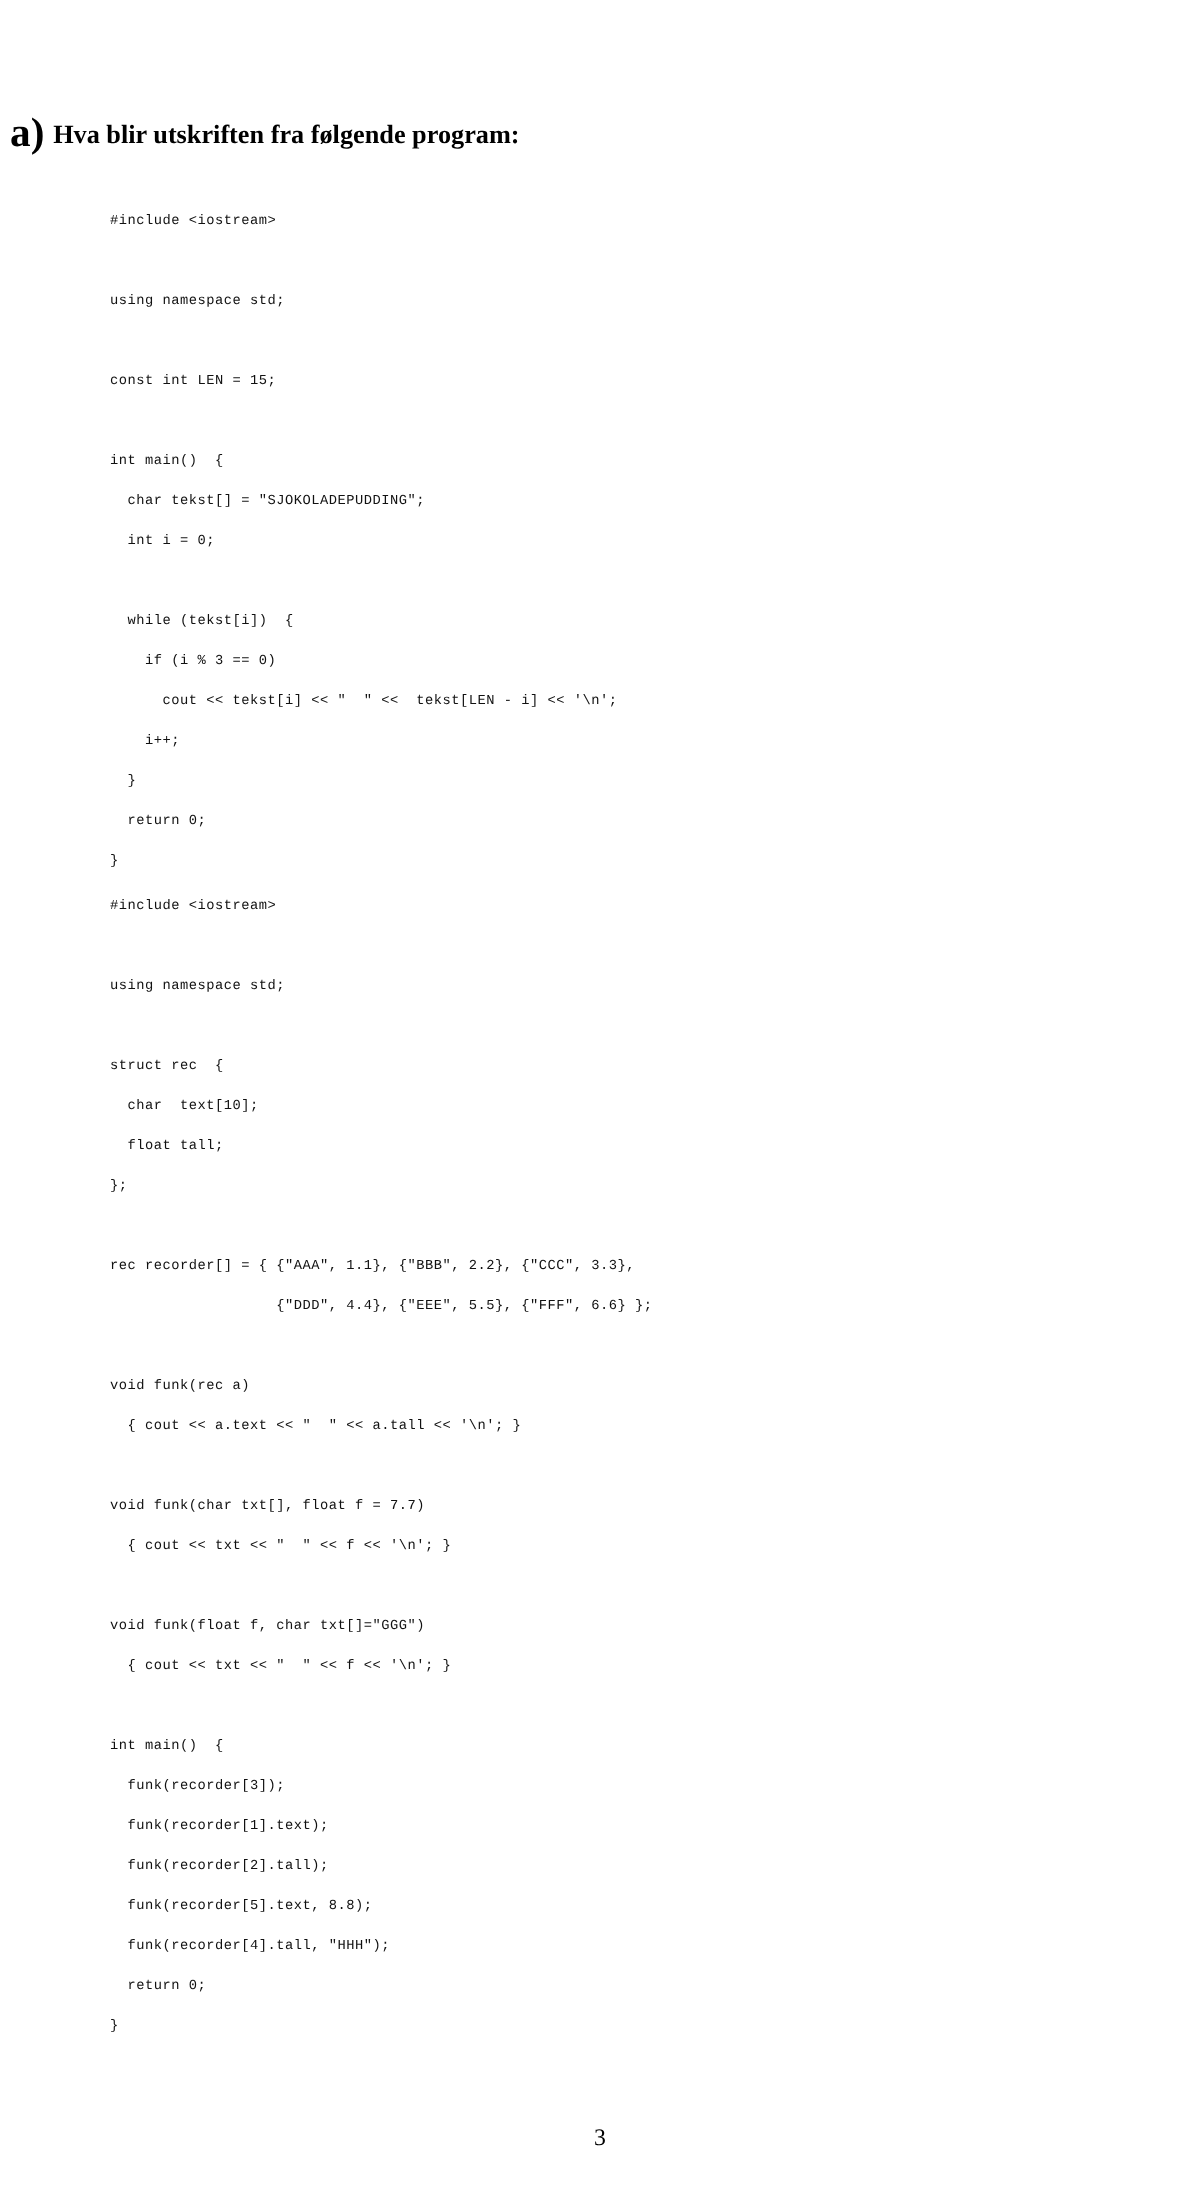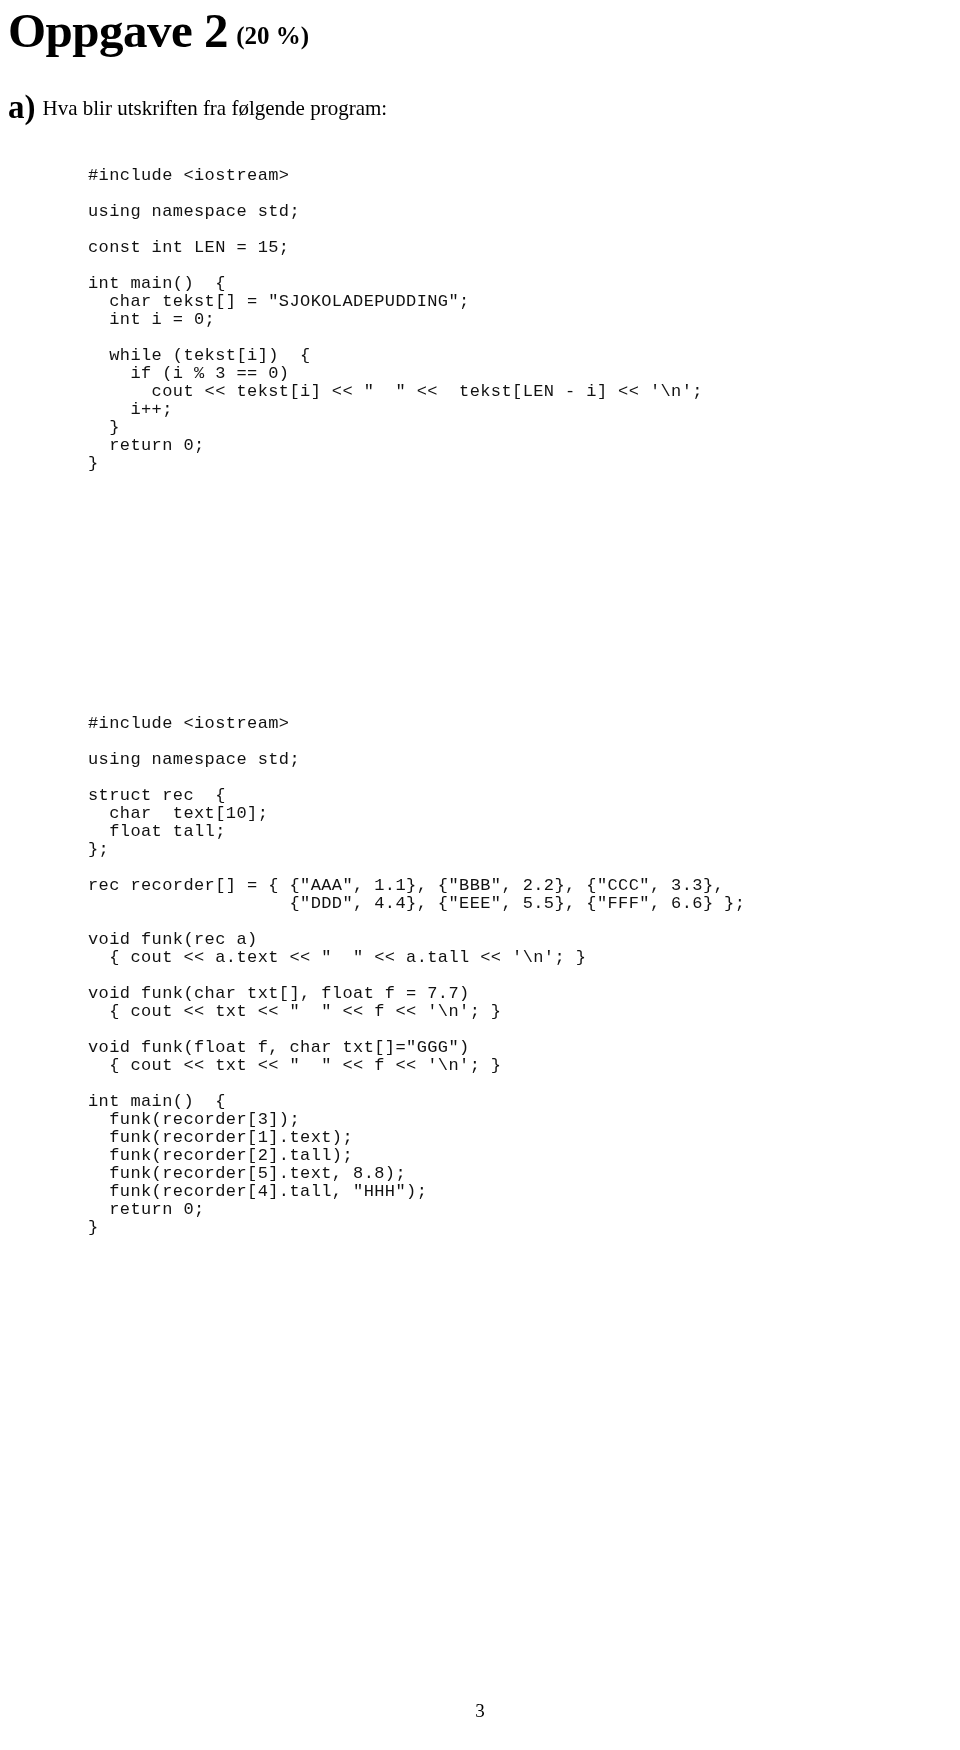--- a/index.html
+++ b/index.html
@@ -51,37 +51,37 @@
     left: 8px;
     white-space: nowrap;
   }
   .sub-letter {
     font-family: "Liberation Serif", serif;
     font-weight: bold;
     font-size: 33px;
   }
   .sub-text {
     font-family: "Liberation Serif", serif;
-    font-weight: normal;
+    font-weight: bold;
     font-size: 21px;
     margin-left: 7px;
     position: relative;
     top: -3px;
   }
 
   #head-a { top: 89px; }
   #head-b { top: 637px; }
 
   
   .code {
     position: absolute;
     left: 88px;
     font-family: "Liberation Mono", "DejaVu Sans Mono", monospace;
-    font-size: 17px;
-    line-height: 18px;
+    font-size: 11px;
+    line-height: 32px;
     white-space: pre;
     color: #111111;
     letter-spacing: 0.4px;
   }
   #code-a { top: 150px; }
   #code-b { top: 698px; }
 
   
   .page-number {
     position: absolute;
@@ -91,23 +91,20 @@
     text-align: center;
     font-family: "Liberation Serif", serif;
     font-size: 19px;
   }
 </style>
 </head>
 <body>
 
 <div class="page">
 
-  <div class="title-row">
-    <span class="title-main">Oppgave 2</span><span class="title-pct">(20 %)</span>
-  </div>
 
   <div class="sub-head" id="head-a">
     <span class="sub-letter">a)</span><span class="sub-text">Hva blir utskriften fra følgende program:</span>
   </div>
 
   <pre class="code" id="code-a">#include &lt;iostream&gt;
 
 using namespace std;
 
 const int LEN = 15;

